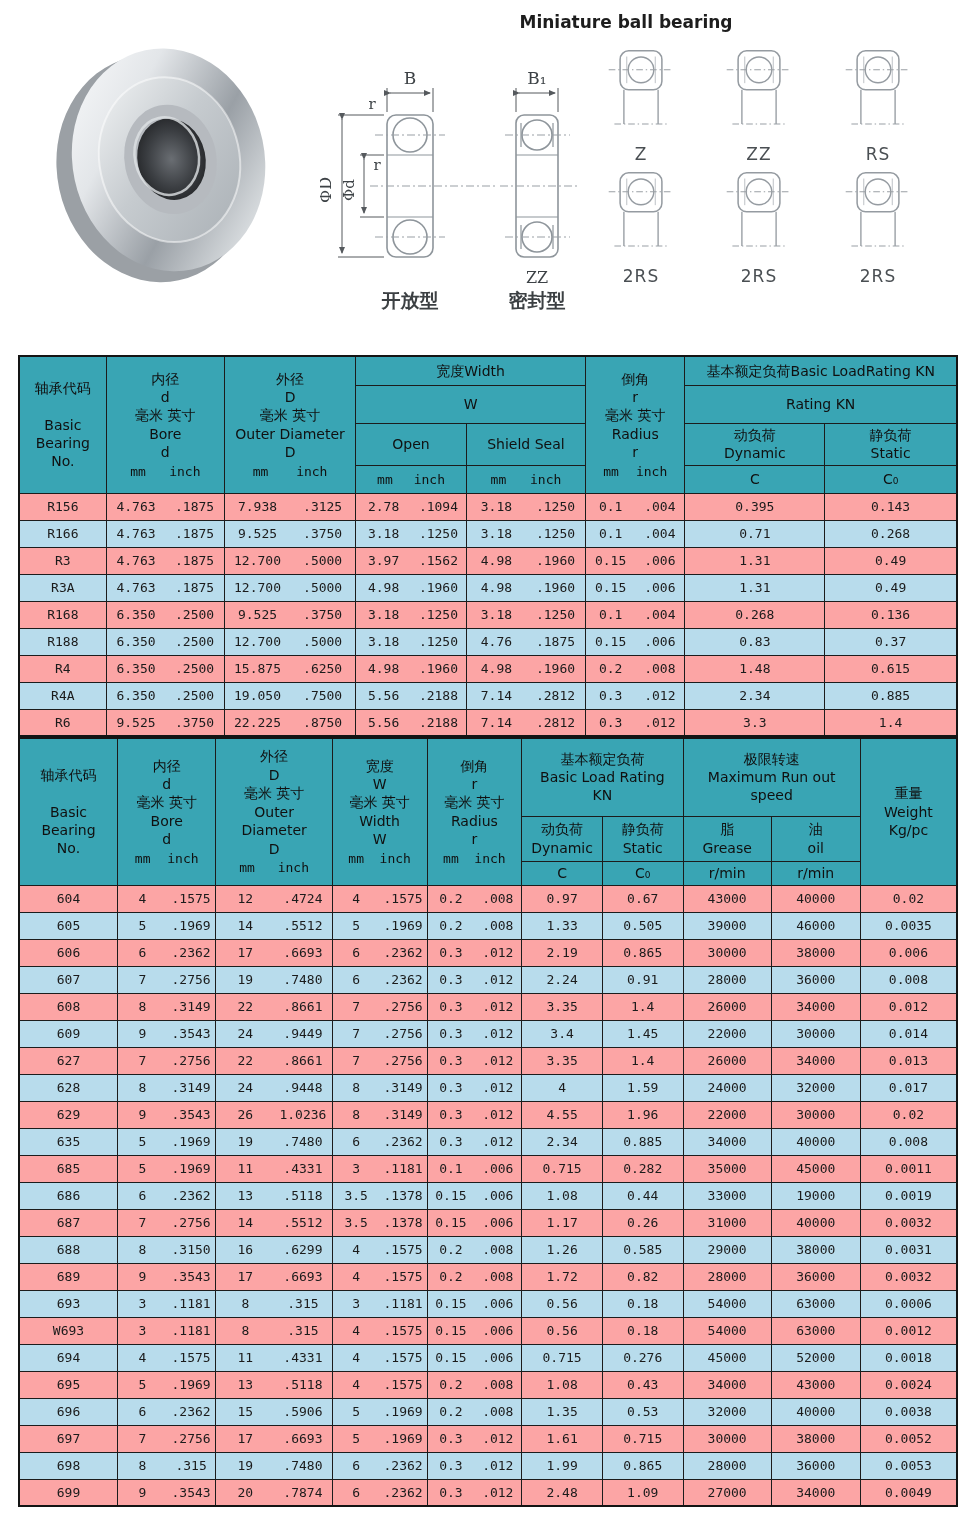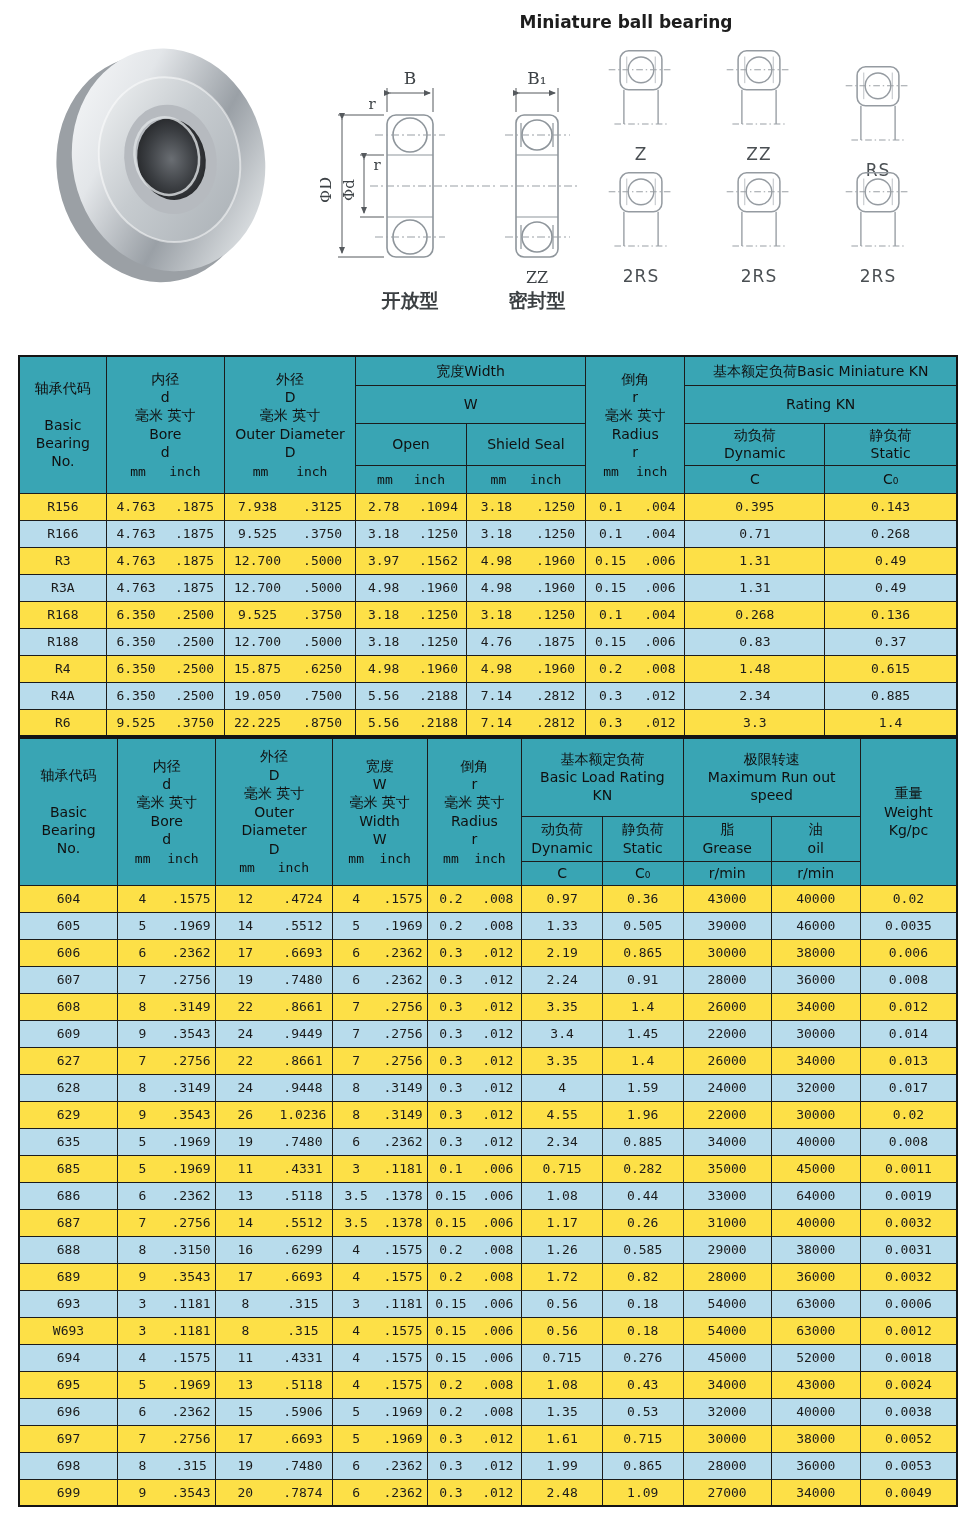--- a/index.html
+++ b/index.html
@@ -8,36 +8,36 @@
 
   
   .hero{position:absolute;left:0;top:0;width:899px;height:345px;}
   .title{position:absolute;left:626px;top:12px;transform:translateX(-50%);
          font-size:17px;font-weight:700;color:#1d1d1d;white-space:nowrap;}
   .photo{position:absolute;left:42px;top:34px;}
   .xsec{position:absolute;left:320px;top:40px;}
   .xsec text{fill:#3d4246;font-family:"DejaVu Serif","Liberation Serif",serif;}
   .xsec .cjk{font-family:"DejaVu Sans",sans-serif;font-weight:600;fill:#3c4043;}
   .variant{position:absolute;width:112px;display:flex;flex-direction:column;align-items:center;}
-  .v1{left:585px;top:48px}.v2{left:703px;top:48px}.v3{left:822px;top:64px}
+  .v1{left:585px;top:48px}.v2{left:703px;top:48px}.v3{left:822px;top:48px}
   .v4{left:585px;top:170px}.v5{left:703px;top:170px}.v6{left:822px;top:170px}
   .variant-label{margin-top:1px;text-align:center;font-size:17px;letter-spacing:1px;color:#4a4f53;}
 
   
   table{position:absolute;left:18px;width:940px;border-collapse:collapse;table-layout:fixed;
         border:2px solid #141414;}
   #t1{top:355px;} #t2{top:737px;}
   th,td{border:1px solid #1c1c1c;padding:0;text-align:center;vertical-align:middle;}
   thead th{background:#39a5b4;font-weight:400;color:#101010;font-size:14px;line-height:1.32;}
   .lines{font-size:14px;}
   .units{display:flex;justify-content:space-evenly;font-size:13px;margin-top:1px;
          font-family:"DejaVu Sans Mono","Liberation Mono",monospace;}
   #t1 thead tr.h1{height:29px}#t1 thead tr.h2{height:38px}#t1 thead tr.h3{height:42px}#t1 thead tr.h4{height:28px}
   #t2 thead tr.h1{height:78px}#t2 thead tr.h2{height:45px}#t2 thead tr.h3{height:24px}
-  tbody tr{height:27px;background:#fde047;}
+  tbody tr{height:27px;background:#fca5a5;}
   tbody tr:nth-child(even){background:#b8dcec;}
   td{font-family:"DejaVu Sans Mono","Liberation Mono",monospace;font-size:13px;color:#1b1b1b;}
   td.pair span{display:inline-block;width:50%;text-align:center;}
 </style>
 </head>
 <body>
 
 <div class="hero">
 
   <div class="title">Miniature ball bearing</div>
@@ -195,21 +195,21 @@
           </div>
         </th>
       <th colspan="2">宽度Width</th>
       <th rowspan="4">
           <div class="lines">倒角<br>r<br>毫米 英寸<br>Radius<br>r</div>
         <div class="units">
             <span>mm</span>
             <span>inch</span>
           </div>
         </th>
-      <th colspan="2">基本额定负荷Basic Miniature KN</th>
+      <th colspan="2">基本额定负荷Basic LoadRating KN</th>
     </tr>
     <tr class="h2">
       <th colspan="2">W</th>
       <th colspan="2">Rating KN</th>
     </tr>
     <tr class="h3">
       <th>Open</th>
       <th>Shield Seal</th>
       <th>
           <div class="lines">动负荷<br>Dynamic</div>
@@ -407,21 +407,21 @@
     </tr>
   </thead>
   <tbody>
       <tr>
         <td>604</td>
         <td class="pair"><span>4</span><span>.1575</span></td>
         <td class="pair"><span>12</span><span>.4724</span></td>
         <td class="pair"><span>4</span><span>.1575</span></td>
         <td class="pair"><span>0.2</span><span>.008</span></td>
         <td>0.97</td>
-        <td>0.36</td>
+        <td>0.67</td>
         <td>43000</td>
         <td>40000</td>
         <td>0.02</td>
       </tr>
       <tr>
         <td>605</td>
         <td class="pair"><span>5</span><span>.1969</span></td>
         <td class="pair"><span>14</span><span>.5512</span></td>
         <td class="pair"><span>5</span><span>.1969</span></td>
         <td class="pair"><span>0.2</span><span>.008</span></td>
@@ -541,21 +541,21 @@
       </tr>
       <tr>
         <td>686</td>
         <td class="pair"><span>6</span><span>.2362</span></td>
         <td class="pair"><span>13</span><span>.5118</span></td>
         <td class="pair"><span>3.5</span><span>.1378</span></td>
         <td class="pair"><span>0.15</span><span>.006</span></td>
         <td>1.08</td>
         <td>0.44</td>
         <td>33000</td>
-        <td>64000</td>
+        <td>19000</td>
         <td>0.0019</td>
       </tr>
       <tr>
         <td>687</td>
         <td class="pair"><span>7</span><span>.2756</span></td>
         <td class="pair"><span>14</span><span>.5512</span></td>
         <td class="pair"><span>3.5</span><span>.1378</span></td>
         <td class="pair"><span>0.15</span><span>.006</span></td>
         <td>1.17</td>
         <td>0.26</td>

